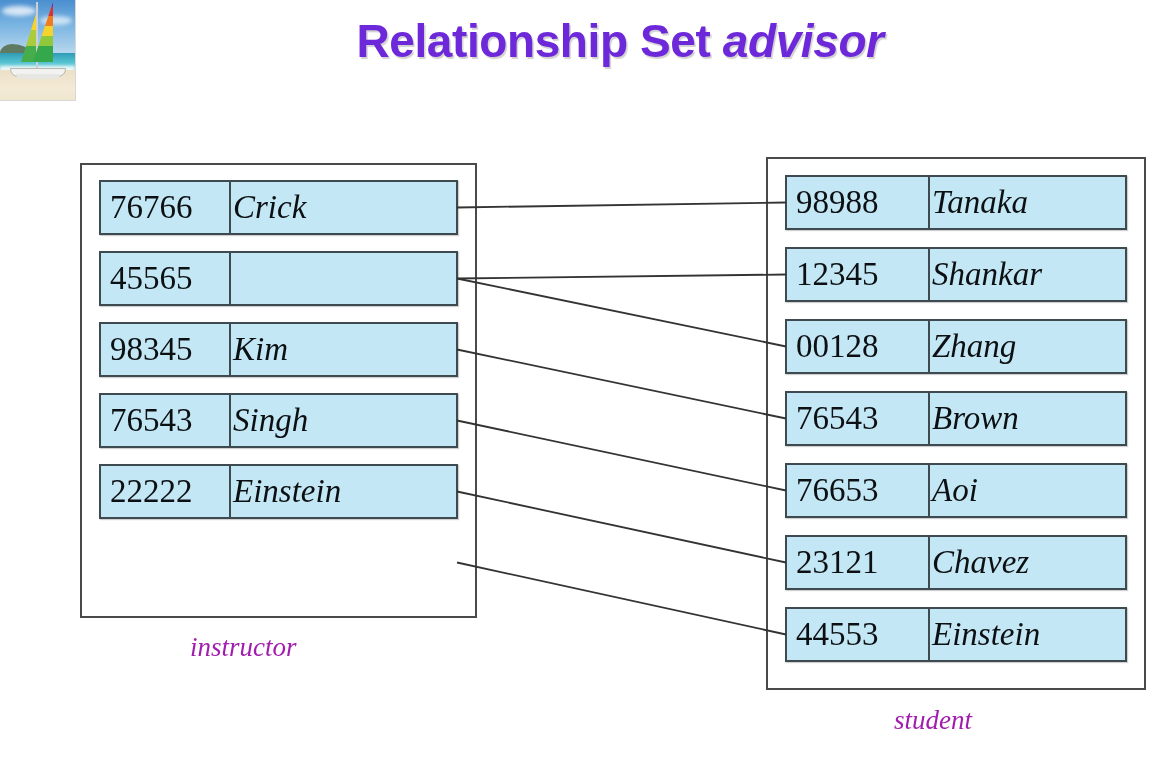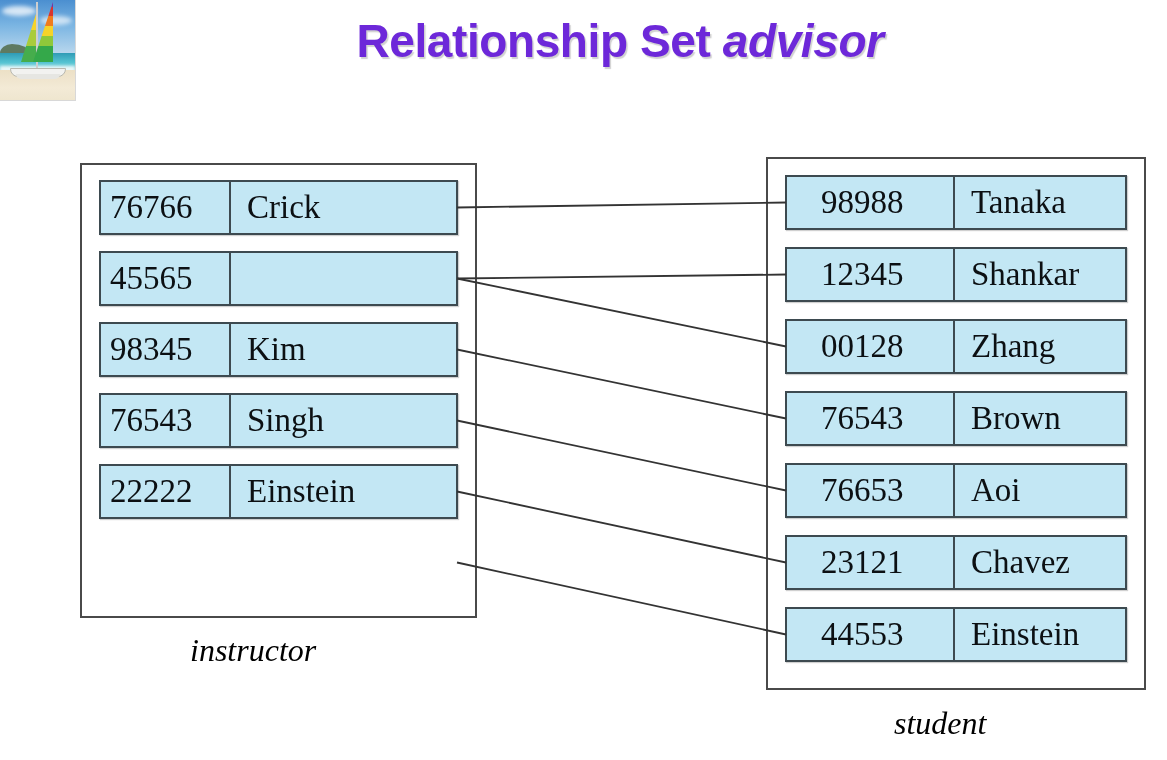--- a/index.html
+++ b/index.html
@@ -151,30 +151,30 @@
     padding-left: 9px;
     overflow: hidden;
     white-space: nowrap;
   }
   .cell-id {
     flex: 0 0 auto;
     border-right: 2px solid #3d4a50;
     box-sizing: border-box;
   }
   #instructor-box .cell-id { width: 130px; }
-  #student-box   .cell-id { width: 143px; margin-left: 25px; }
-  .cell-name { flex: 1 1 auto; padding-left: 16px; }
+  #student-box   .cell-id { width: 143px; }
+  .cell-name { flex: 1 1 auto; padding-left: 2px; font-style: italic; }
 
   
   .caption {
     position: absolute;
     font-family: "Liberation Serif", serif;
     font-style: italic;
-    font-size: 32px;
-    color: #000000;
+    font-size: 27px;
+    color: #a21caf;
     white-space: nowrap;
   }
   #instructor-caption { left: 190px; top: 632px; }
   #student-caption   { left: 894px; top: 705px; }
 
   
   #links {
     position: absolute;
     left: 0; top: 0;
     width: 1167px; height: 760px;

